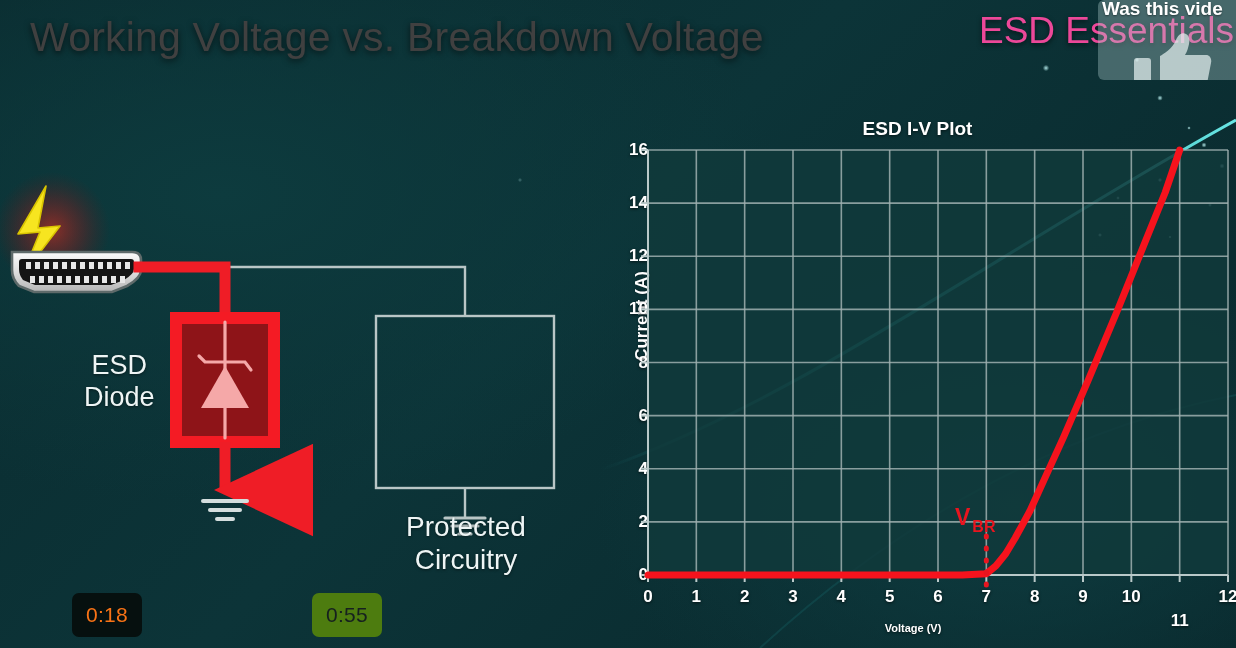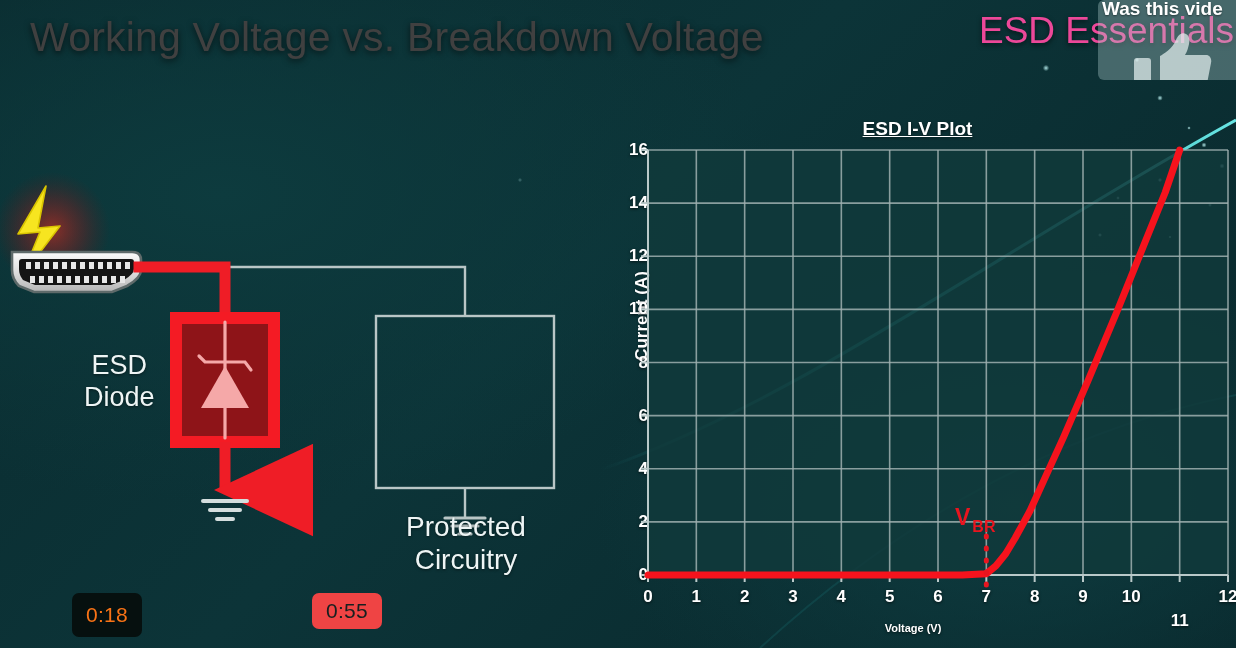--- a/index.html
+++ b/index.html
@@ -58,21 +58,20 @@
     left:378px; top:340px; width:176px; white-space:normal;
     font-size:28px; color:#eef5f5;
   }
 
   
   #chart-panel { position:absolute; left:600px; top:110px; width:636px; height:538px; }
   #chart-title {
     position:absolute; left:0; right:1px; top:8px; text-align:center;
     font-size:19px; font-weight:bold; color:#ffffff;
     text-shadow:0 1px 3px rgba(0,0,0,.6);
-    text-decoration:underline;
   }
   #y-axis-title {
     position:absolute; left:-28px; top:196px; width:140px;
     transform:rotate(-90deg); text-align:center;
     font-size:17px; font-weight:bold; color:#ffffff;
     text-shadow:0 1px 3px rgba(0,0,0,.6);
   }
   #x-axis-title {
     position:absolute; left:48px; top:512px; width:530px; text-align:center;
     font-size:11px; font-weight:bold; color:#ffffff;
@@ -87,21 +86,21 @@
   #y-tick-layer { position:absolute; left:0; top:0; width:48px; height:538px; }
   #x-tick-layer { position:absolute; left:0; top:0; width:636px; height:538px; }
 
   
   .timestamp-badge {
     position:absolute; border-radius:7px; font-size:21px;
     display:flex; align-items:center; justify-content:center;
     letter-spacing:.3px;
   }
   #timestamp-current { left:72px; top:593px; width:70px; height:44px; background:#06100f; color:#f97316; }
-  #timestamp-total   { left:312px; top:593px; width:70px; height:36px; background:#ef4444; color:#16201f; }
+  #timestamp-total   { left:312px; top:593px; width:70px; height:44px; background:#4d7c0f; color:#16201f; }
 </style>
 </head>
 <body>
 
 <svg id="bg-decor" width="1236" height="648" viewBox="0 0 1236 648">
   <defs>
     <linearGradient id="accentLine" x1="0" y1="1" x2="1" y2="0">
       <stop offset="0%" stop-color="#2fd7d7" stop-opacity="0"></stop>
       <stop offset="45%" stop-color="#36d9d9" stop-opacity=".55"></stop>
       <stop offset="100%" stop-color="#6ef0ee" stop-opacity=".95"></stop>

